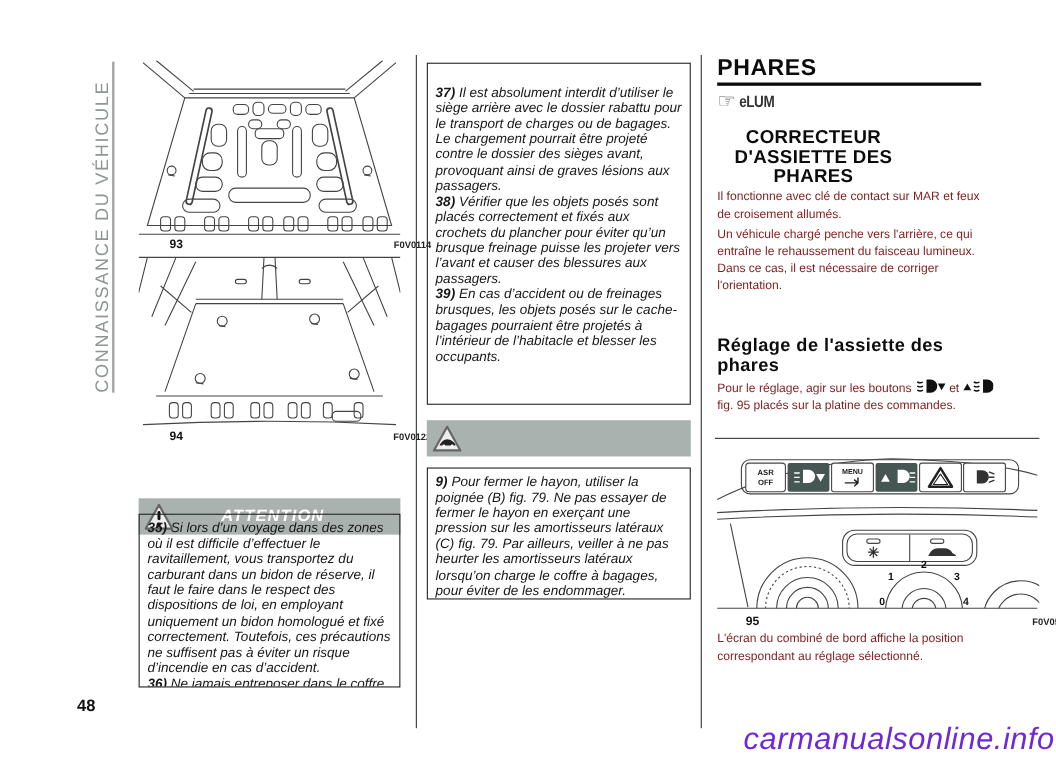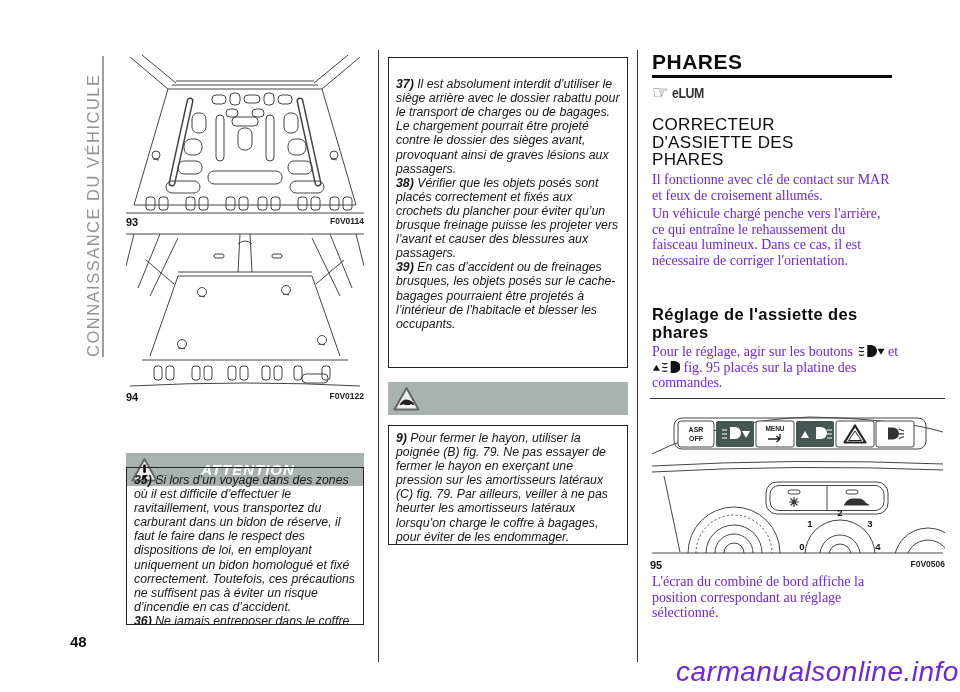--- a/index.html
+++ b/index.html
@@ -15,42 +15,42 @@
   
   .divider{position:absolute;top:50px;width:1px;height:612px;background:#333;}
   .divider.d1{left:378px;} .divider.d2{left:637px;}
   
   .col1{position:absolute;left:126px;top:55px;width:238px;}
   .col2{position:absolute;left:388px;top:57px;width:240px;}
   .col3{position:absolute;left:650px;top:50px;width:295px;}
   .abs{position:absolute;}
   
   .figsvg{display:block;}
-  .figcap{display:flex;justify-content:space-between;align-items:flex-start;}
+  .figcap{display:flex;justify-content:space-between;align-items:center;margin-left:28px;}
   .figcap .fignum{font-size:11px;font-weight:bold;color:#111;}
   .figcap .figcode{font-size:8.5px;font-weight:bold;color:#222;}
   
   .warnbar{height:33px;background:#a9b2ae;display:flex;align-items:center;}
   .warnbar .wicon{margin-left:5px;flex:0 0 auto;display:block;}
   .warnbar .wlabel{flex:1;text-align:center;color:#ffffff;font-weight:bold;font-style:italic;
       font-size:15px;letter-spacing:1px;padding-right:26px;}
   
   .wbox{border:1.5px solid #222;padding:5px 7px;font-style:italic;font-size:12.3px;
       line-height:14.1px;color:#161616;overflow:hidden;box-sizing:border-box;}
   .wbox .num{font-weight:bold;}
   
   .phares-title{font-size:21px;font-weight:bold;letter-spacing:0.5px;color:#0c0c0c;}
   .phares-rule{width:240px;height:3px;background:#0c0c0c;margin-top:2px;}
   .elum{display:flex;align-items:center;gap:3px;color:#555;}
   .elum .hand{font-size:19px;line-height:19px;color:#666;}
   .elum .elum-txt{font-weight:bold;font-size:15px;transform:scaleX(0.82);transform-origin:0 50%;
       letter-spacing:-0.5px;color:#333;}
-  .h-section{font-size:17px;font-weight:normal;line-height:17.5px;letter-spacing:0.3px;color:#0c0c0c;}
+  .h-section{font-size:17px;font-weight:bold;line-height:17.5px;letter-spacing:0.3px;color:#0c0c0c;text-align:center;}
   .h-sub{font-size:16.5px;font-weight:bold;line-height:18px;letter-spacing:0.4px;color:#0c0c0c;}
-  .body-p{font-size:14px;line-height:15.6px;color:#6d28d9;font-family:Liberation Serif, serif;}
+  .body-p{font-size:11px;line-height:15.6px;color:#7f1d1d;}
   .thin-rule{width:295px;height:1px;background:#333;}
   .inline-ic{display:inline-block;vertical-align:-2px;}
 </style>
 </head>
 <body>
 
 <div id="page">
 
   <div class="sidebar-label">CONNAISSANCE DU VÉHICULE</div>
   <div class="sidebar-line"></div>

